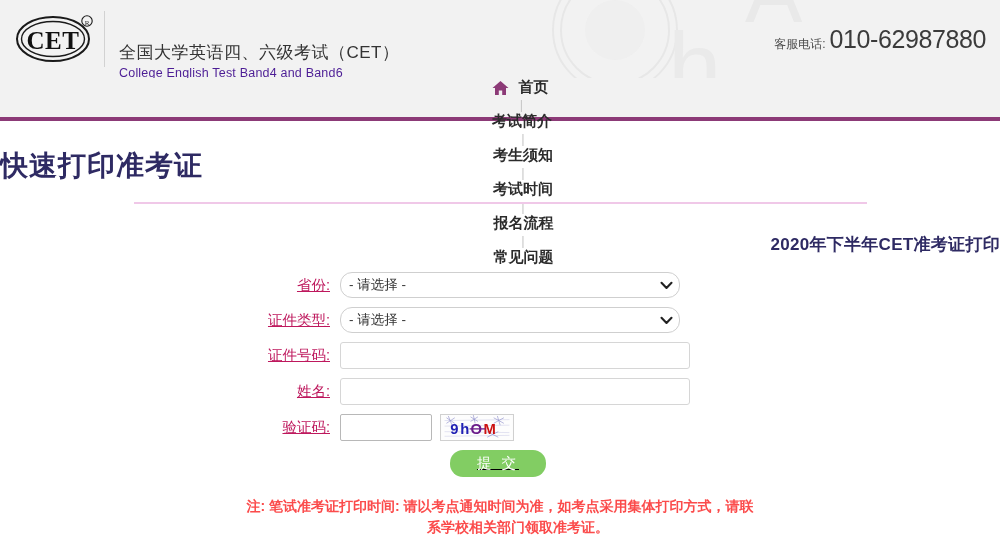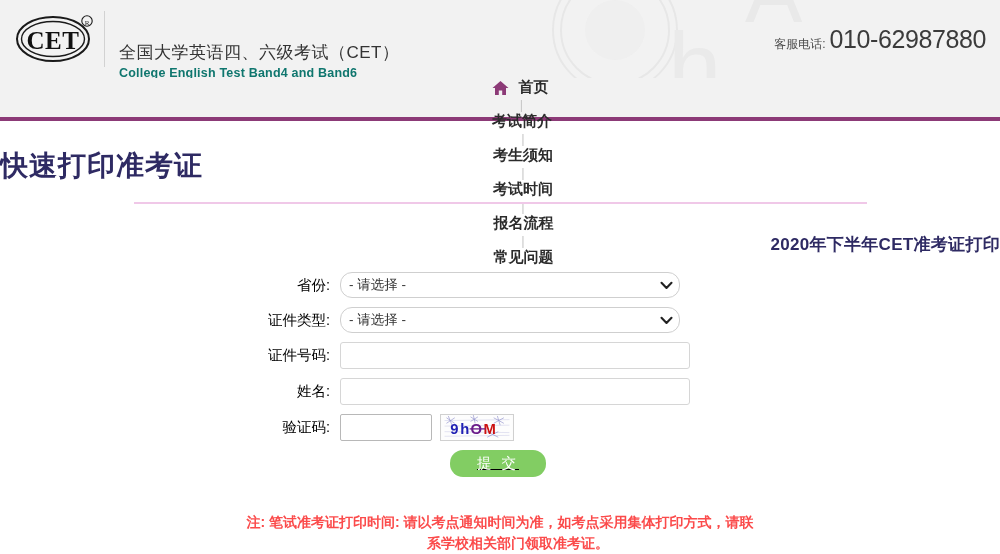--- a/index.html
+++ b/index.html
@@ -60,25 +60,24 @@
   .brand-cn {
     font-size: 17px;
     color: #333333;
     letter-spacing: 0.5px;
     line-height: 22px;
     white-space: nowrap;
     margin-top: 46px;
   }
   .brand-en {
     font-size: 12.5px;
-    color: #0f766e;
+    color: #4c1d95;
     line-height: 18px;
     letter-spacing: 0.2px;
     white-space: nowrap;
-    font-weight: bold;
   }
   .header-right {
     margin-left: auto;
     display: flex;
     align-items: baseline;
     padding-right: 14px;
     white-space: nowrap;
   }
   .svc-label {
     font-size: 12px;
@@ -153,22 +152,23 @@
     display: flex;
     align-items: center;
     margin-bottom: 9px;
   }
   .form-label {
     width: 340px;
     text-align: right;
     padding-right: 10px;
     box-sizing: border-box;
     font-size: 14.5px;
-    color: #000000;
+    color: #be185d;
     white-space: nowrap;
+    text-decoration: underline;
   }
   .field-wrap {
     display: flex;
     align-items: center;
   }
   .select-box {
     width: 340px;
     height: 26px;
     box-sizing: border-box;
     border: 1px solid #cfcfcf;
@@ -233,21 +233,21 @@
     color: #ffffff;
     font-size: 14.5px;
     font-family: "Liberation Sans", sans-serif;
     letter-spacing: 3px;
     cursor: pointer;
     padding: 0;
     margin-left: 110px;
   }
 
   .note {
-    margin-top: 35px;
+    margin-top: 19px;
     text-align: center;
     color: #fb4b4b;
     font-size: 14px;
     font-weight: bold;
     line-height: 21px;
   }
   .note-line { display: block; }
   .note-line-2 { padding-left: 36px; }
 </style>
 </head>

